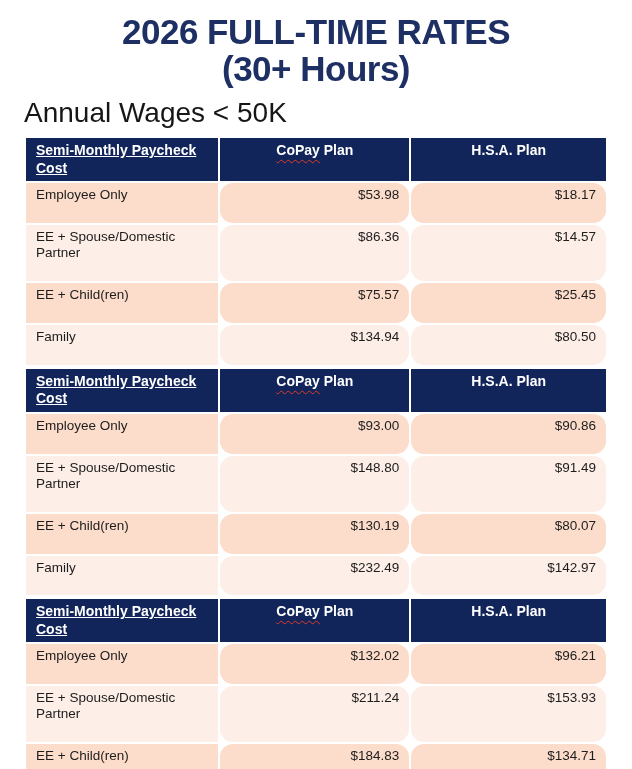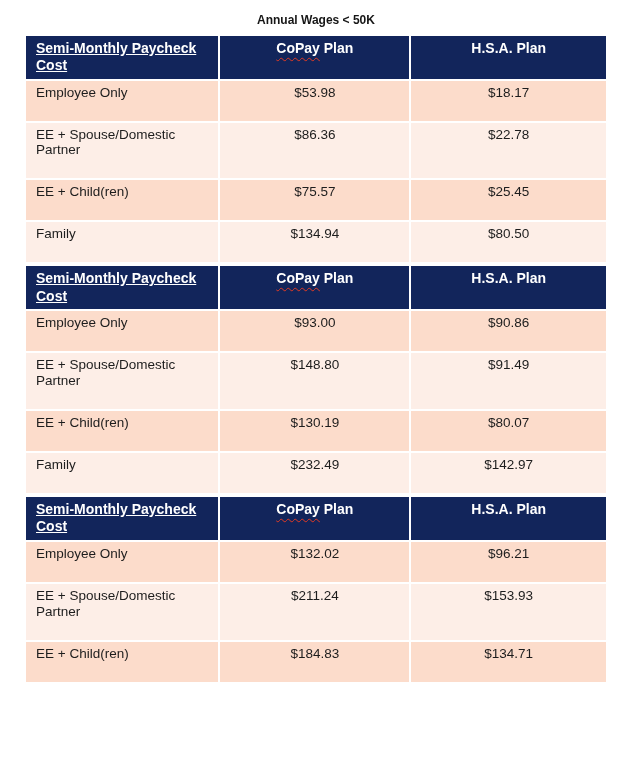--- a/index.html
+++ b/index.html
@@ -23,24 +23,24 @@
   .doc-title{
     color:var(--title-navy);
     font-size:35px;
     font-weight:700;
     letter-spacing:-0.5px;
     line-height:1.07;
     text-align:center;
     margin:0 0 7px 0;
   }
   .section-subtitle{
-    font-size:12px;
-    font-weight:700;
+    font-size:28px;
+    font-weight:400;
     color:#161616;
-    text-align:center;
+    text-align:left;
     margin:0 0 5px 0;
     line-height:1.3;
   }
   section.rates-section + section.rates-section .section-subtitle{
     margin-top:15px;
   }
   table.rates-table{
     width:100%;
     border-collapse:separate;
     border-spacing:2px;
@@ -63,37 +63,38 @@
   th.left{text-align:left;text-decoration:underline;}
   td{
     font-size:13.5px;
     color:var(--body-text);
     vertical-align:top;
     padding:4px 10px 20px 10px;
     height:32px;
     line-height:1.18;
     text-align:left;
   }
-  td.val{text-align:center;}
+  td.val{text-align:right;border-radius:13px;}
   tr.shade-dark td{background:var(--row-dark);}
   tr.shade-light td{background:var(--row-light);}
   tr.tall td{height:27px;}
   .squiggle{
     text-decoration:underline;
     text-decoration-style:wavy;
     text-decoration-color:var(--squiggle-red);
     text-decoration-thickness:1px;
     text-underline-offset:4px;
   }
 </style>
 </head>
 <body>
 
 <div class="page">
 
+  <h1 class="doc-title"><span>2026 FULL-TIME RATES</span><br><span>(30+ Hours)</span></h1>
 
   <section class="rates-section">
     <h2 class="section-subtitle">Annual Wages &lt; 50K</h2>
     <table class="rates-table">
       <colgroup>
           <col class="c1">
           <col class="c2">
           <col class="c3">
         </colgroup>
       <thead>
@@ -105,21 +106,21 @@
       </thead>
       <tbody>
         <tr class="shade-dark">
           <td>Employee Only</td>
           <td class="val">$53.98</td>
           <td class="val">$18.17</td>
         </tr>
         <tr class="shade-light">
           <td>EE + Spouse/Domestic Partner</td>
           <td class="val">$86.36</td>
-          <td class="val">$22.78</td>
+          <td class="val">$14.57</td>
         </tr>
         <tr class="shade-dark">
           <td>EE + Child(ren)</td>
           <td class="val">$75.57</td>
           <td class="val">$25.45</td>
         </tr>
         <tr class="shade-light tall">
           <td>Family</td>
           <td class="val">$134.94</td>
           <td class="val">$80.50</td>

